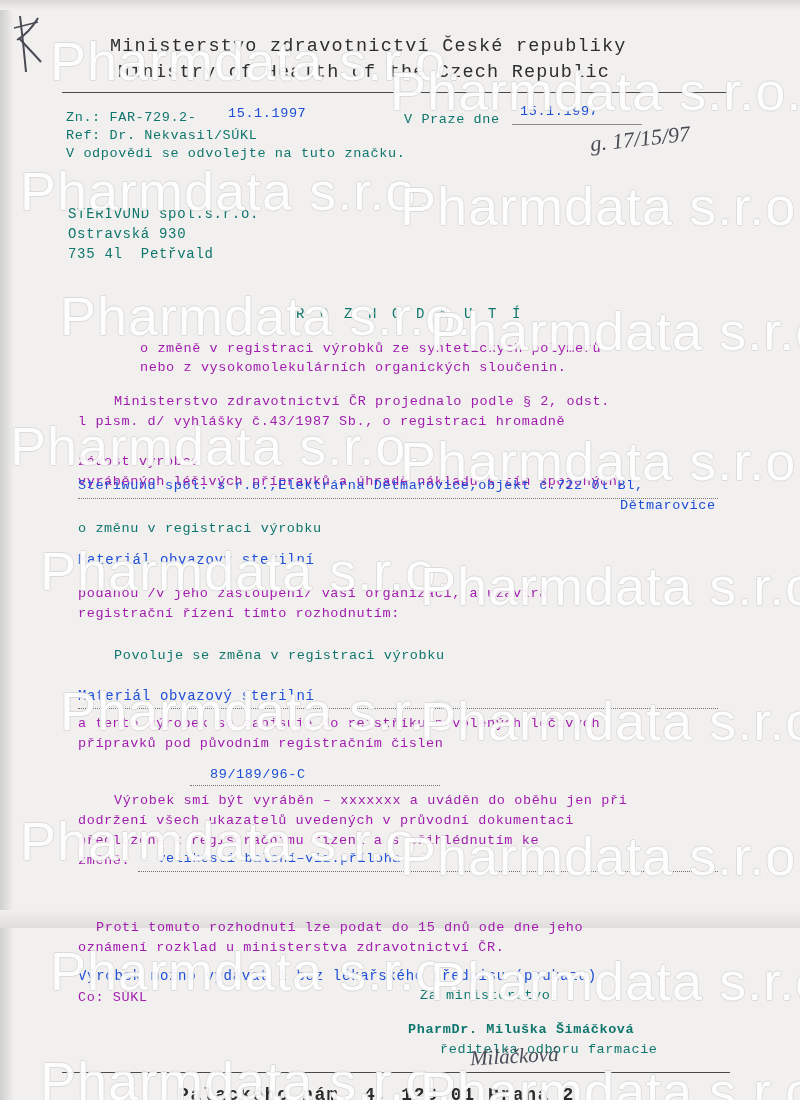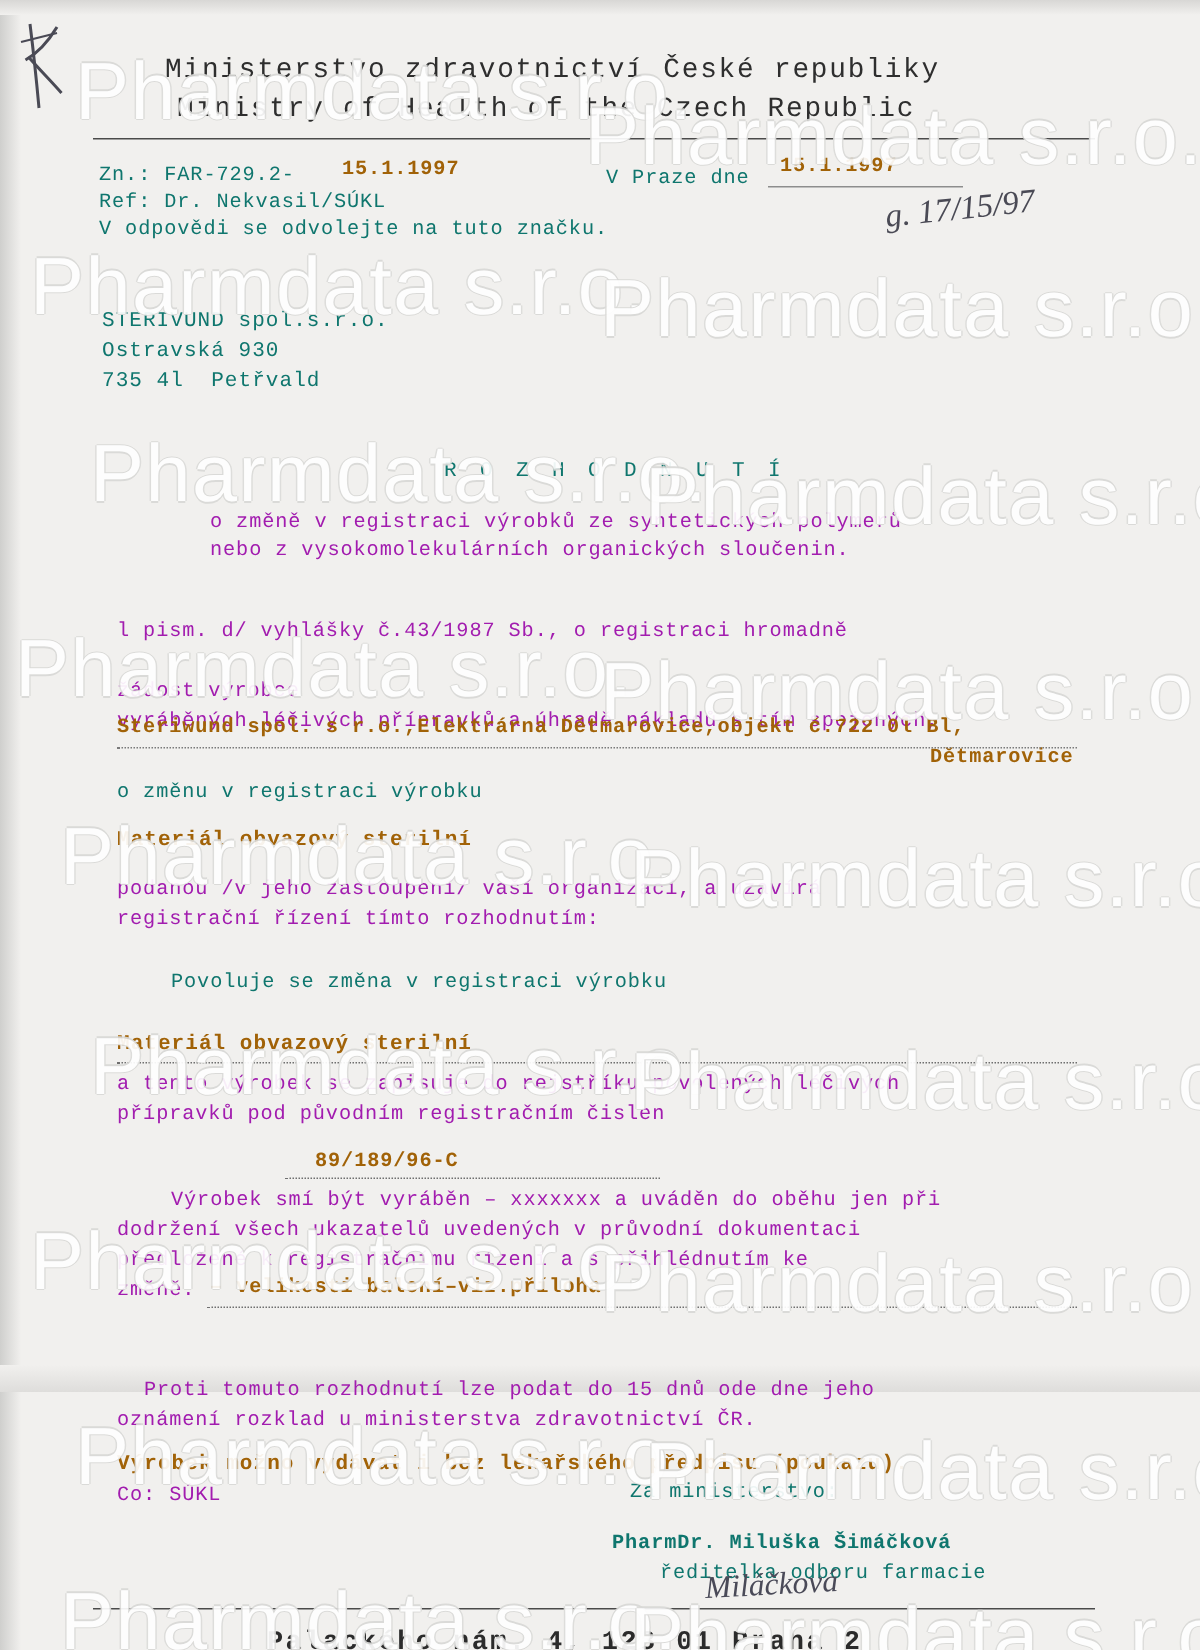--- a/index.html
+++ b/index.html
@@ -90,21 +90,21 @@
     letter-spacing: 1.2px;
     color: #2e2e2e;
   }
   .hdr2 {
     font-size: 18.5px;
     letter-spacing: 1.2px;
     color: #2e2e2e;
   }
   .sm { font-size: 13.5px; letter-spacing: 0.6px; }
   .md { font-size: 14px; letter-spacing: 0.7px; }
-  .bold { font-weight: bold; color: #a16207; }
+  .bold { font-weight: normal; color: #1d4ed8; }
   .faint { color: #a21caf; }
   .vfaint { color: #8a8a8a; }
   .spaced { letter-spacing: 3.6px; }
   .rule {
     position: absolute;
     background: #4a4a4a;
     height: 1px;
     z-index: 3;
   }
   .hand {
@@ -159,20 +159,21 @@
       <div class="hand" style="left:590px; top:126px; font-size:22px; transform:rotate(-6deg);">g. 17/15/97</div>
 
       <div class="t md" style="left:68px; top:206px;">STERIVUND spol.s.r.o.</div>
       <div class="t md" style="left:68px; top:226px;">Ostravská 930</div>
       <div class="t md" style="left:68px; top:246px;">735 4l  Petřvald</div>
 
       <div class="t md spaced" style="left:296px; top:306px;">R O Z H O D N U T Í</div>
       <div class="t sm faint" style="left:140px; top:341px;">o změně v registraci výrobků ze syntetických polymerů</div>
       <div class="t sm faint" style="left:140px; top:360px;">nebo z vysokomolekulárních organických sloučenin.</div>
 
+      <div class="t sm faint" style="left:114px; top:394px;">Ministerstvo zdravotnictví ČR projednalo podle § 2, odst.</div>
       <div class="t sm faint" style="left:78px; top:414px;">l pism. d/ vyhlášky č.43/1987 Sb., o registraci hromadně</div>
       <div class="t sm faint" style="left:78px; top:434px;margin-top:40px;">vyráběných léčivých přípravků a úhradě nákladů s tím spojených,</div>
       <div class="t sm faint" style="left:78px; top:454px;">žádost výrobce</div>
 
       <div class="t sm bold" style="left:78px; top:478px;">Steriwund spol. s r.o.,Elektrárna Dětmarovice,objekt č.722 0l Bl,</div>
       <div class="rule" style="left:78px; top:498px; width:640px; height:0; border-top:1px dotted #7a7a7a; background:none;"></div>
       <div class="t sm bold" style="left:620px; top:498px;">Dětmarovice</div>
 
       <div class="t sm" style="left:78px; top:521px;">o změnu v registraci výrobku</div>
 

